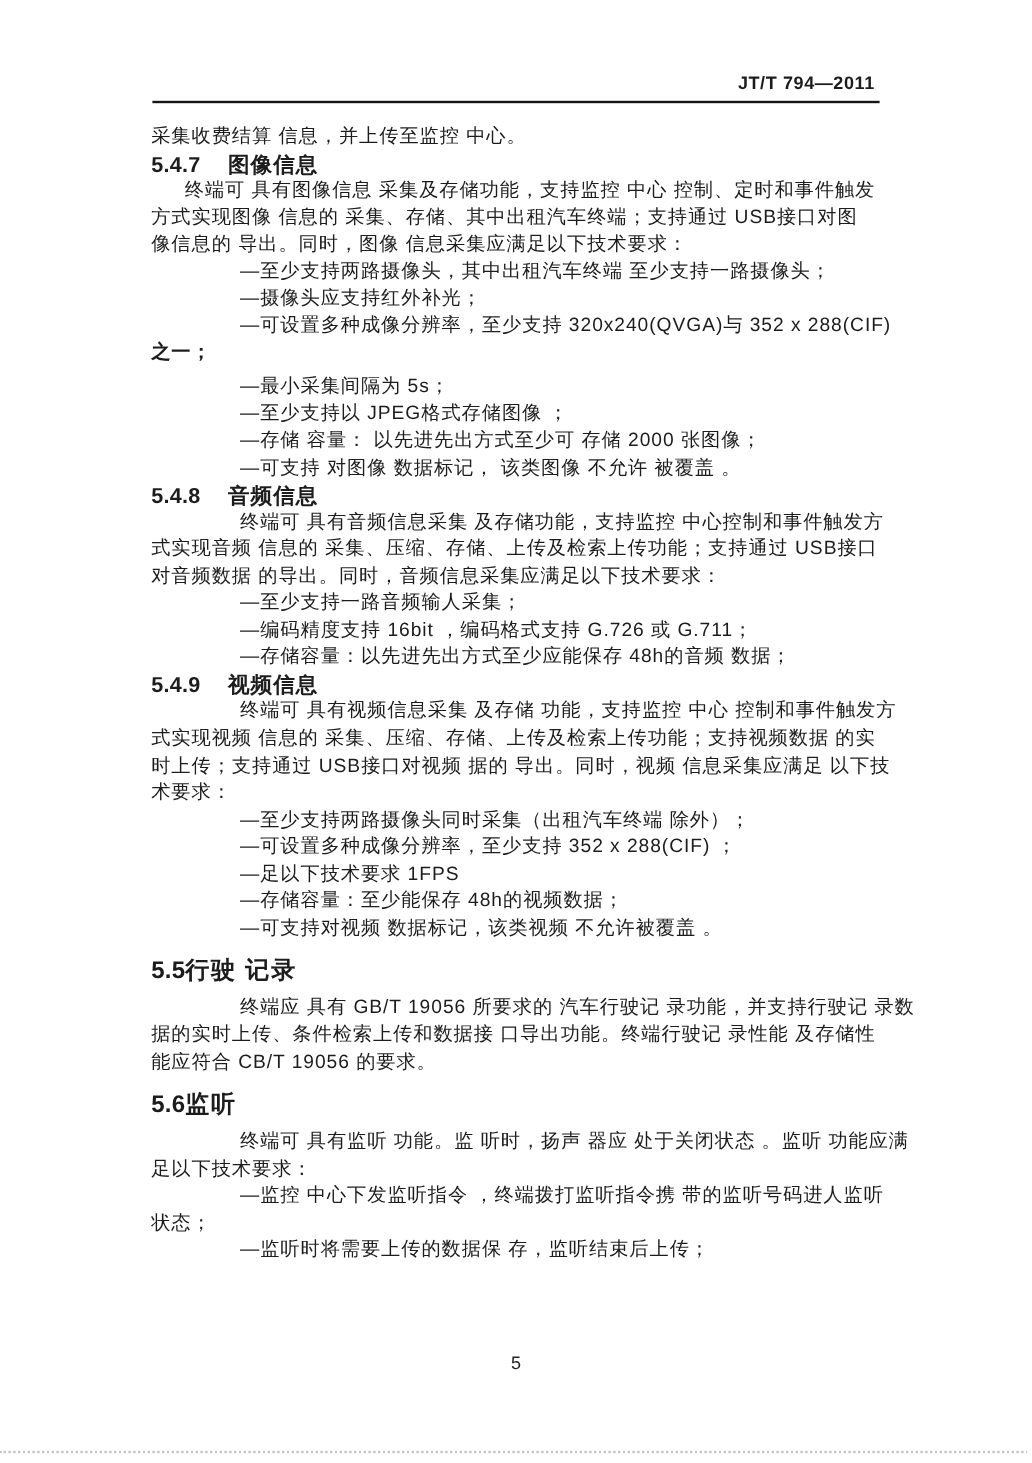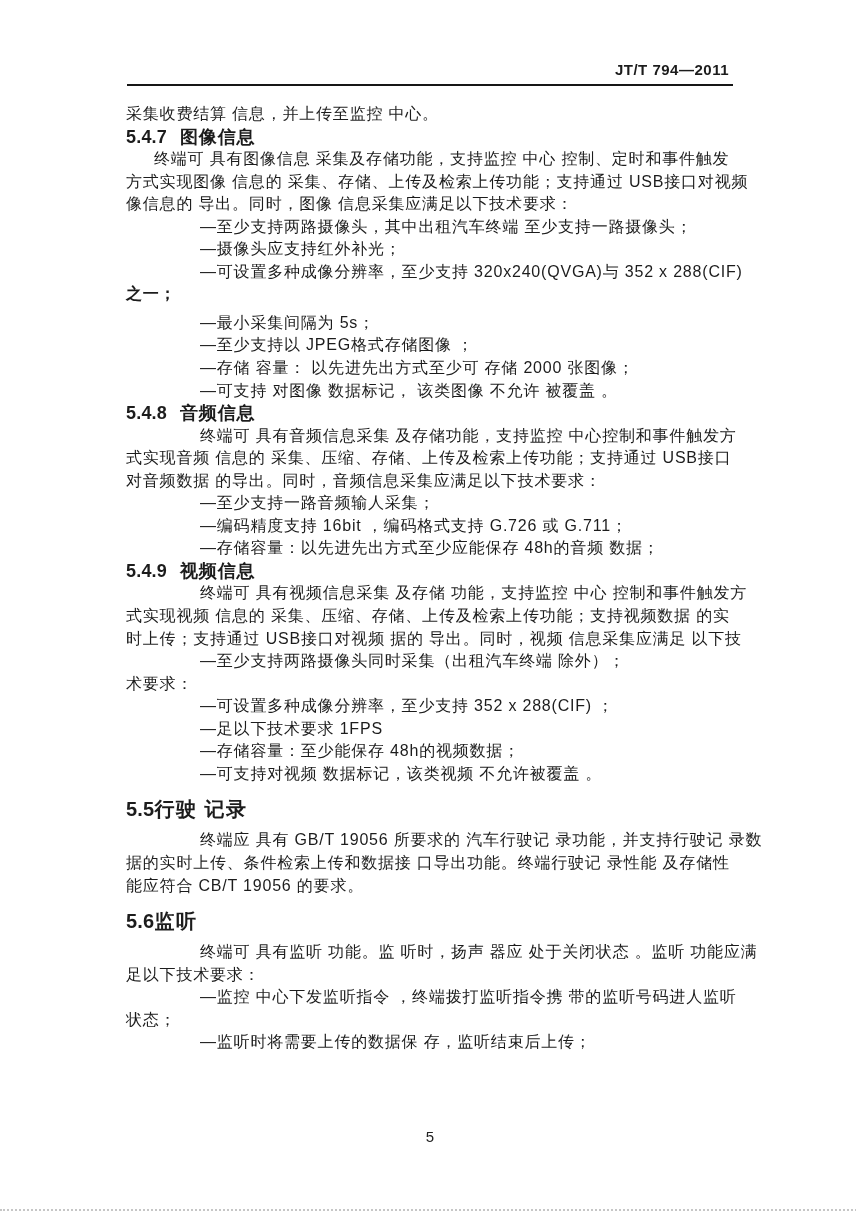--- a/index.html
+++ b/index.html
@@ -49,21 +49,21 @@
   .ind-para2 { padding-left: 74px; }
   .ind-bullet { padding-left: 74px; }
   .space-after { margin-bottom: 6px; font-weight: bold; }
   .h3 {
     font-size: 18px;
     line-height: 22.55px;
     font-weight: bold;
     letter-spacing: 0.8px;
     white-space: nowrap;
   }
-  .h3 .num { margin-right: 13px; letter-spacing: 0.2px; }
+  .h3 .num { margin-right: 23px; letter-spacing: 0.2px; }
   .h2 {
     font-size: 20px;
     line-height: 24px;
     font-weight: bold;
     letter-spacing: 1.5px;
     white-space: nowrap;
     margin-top: 12px;
     margin-bottom: 8px;
   }
   .h2 .num { letter-spacing: 0.2px; }
@@ -91,43 +91,43 @@
 <div class="page">
 
   <div class="standard-code">JT/T 794—2011</div>
 
   <div class="header-rule"></div>
 
   <div class="doc-body" id="doc-body">
       <div class="line">采集收费结算 信息，并上传至监控 中心。</div>
       <div class="h3"><span class="num">5.4.7</span><span>图像信息</span></div>
       <div class="line ind-para1">终端可 具有图像信息 采集及存储功能，支持监控 中心 控制、定时和事件触发</div>
-      <div class="line">方式实现图像 信息的 采集、存储、上传及检索上传功能；支持通过 USB接口对视频</div>
+      <div class="line">方式实现图像 信息的 采集、存储、其中出租汽车终端；支持通过 USB接口对图</div>
       <div class="line">像信息的 导出。同时，图像 信息采集应满足以下技术要求：</div>
       <div class="line ind-bullet">—至少支持两路摄像头，其中出租汽车终端 至少支持一路摄像头；</div>
       <div class="line ind-bullet">—摄像头应支持红外补光；</div>
       <div class="line ind-bullet">—可设置多种成像分辨率，至少支持 320x240(QVGA)与 352 x 288(CIF)</div>
       <div class="line space-after">之一；</div>
       <div class="line ind-bullet">—最小采集间隔为 5s；</div>
       <div class="line ind-bullet">—至少支持以 JPEG格式存储图像 ；</div>
       <div class="line ind-bullet">—存储 容量： 以先进先出方式至少可 存储 2000 张图像；</div>
       <div class="line ind-bullet">—可支持 对图像 数据标记， 该类图像 不允许 被覆盖 。</div>
       <div class="h3"><span class="num">5.4.8</span><span>音频信息</span></div>
       <div class="line ind-para2">终端可 具有音频信息采集 及存储功能，支持监控 中心控制和事件触发方</div>
       <div class="line">式实现音频 信息的 采集、压缩、存储、上传及检索上传功能；支持通过 USB接口</div>
       <div class="line">对音频数据 的导出。同时，音频信息采集应满足以下技术要求：</div>
       <div class="line ind-bullet">—至少支持一路音频输人采集；</div>
       <div class="line ind-bullet">—编码精度支持 16bit ，编码格式支持 G.726 或 G.711；</div>
       <div class="line ind-bullet">—存储容量：以先进先出方式至少应能保存 48h的音频 数据；</div>
       <div class="h3"><span class="num">5.4.9</span><span>视频信息</span></div>
       <div class="line ind-para2">终端可 具有视频信息采集 及存储 功能，支持监控 中心 控制和事件触发方</div>
       <div class="line">式实现视频 信息的 采集、压缩、存储、上传及检索上传功能；支持视频数据 的实</div>
       <div class="line">时上传；支持通过 USB接口对视频 据的 导出。同时，视频 信息采集应满足 以下技</div>
+      <div class="line">术要求：</div>
       <div class="line ind-bullet">—至少支持两路摄像头同时采集（出租汽车终端 除外）；</div>
-      <div class="line">术要求：</div>
       <div class="line ind-bullet">—可设置多种成像分辨率，至少支持 352 x 288(CIF)  ；</div>
       <div class="line ind-bullet">—足以下技术要求 1FPS</div>
       <div class="line ind-bullet">—存储容量：至少能保存 48h的视频数据；</div>
       <div class="line ind-bullet">—可支持对视频 数据标记，该类视频 不允许被覆盖 。</div>
       <div class="h2"><span class="num">5.5</span><span>行驶 记录</span></div>
       <div class="line ind-para2">终端应 具有 GB/T 19056 所要求的 汽车行驶记 录功能，并支持行驶记 录数</div>
       <div class="line">据的实时上传、条件检索上传和数据接 口导出功能。终端行驶记 录性能 及存储性</div>
       <div class="line">能应符合 CB/T 19056 的要求。</div>
       <div class="h2"><span class="num">5.6</span><span>监听</span></div>
       <div class="line ind-para2">终端可 具有监听 功能。监 听时，扬声 器应 处于关闭状态 。监听 功能应满</div>

